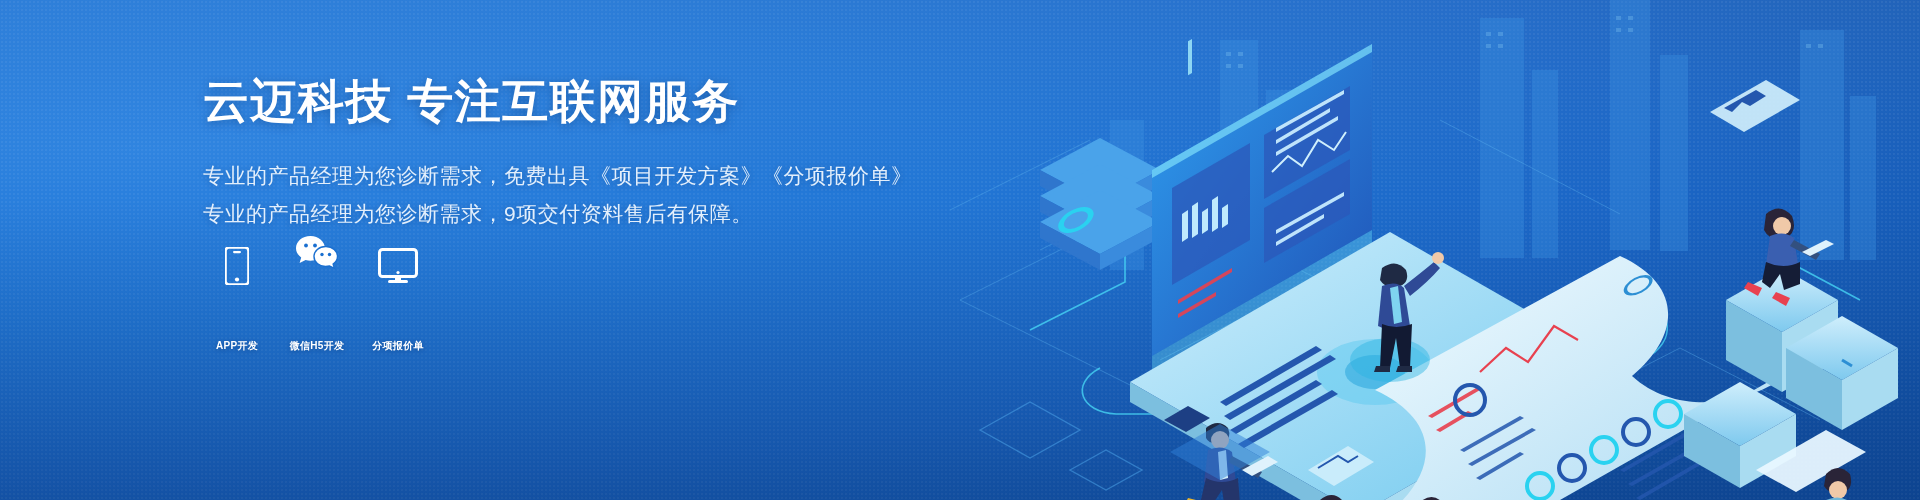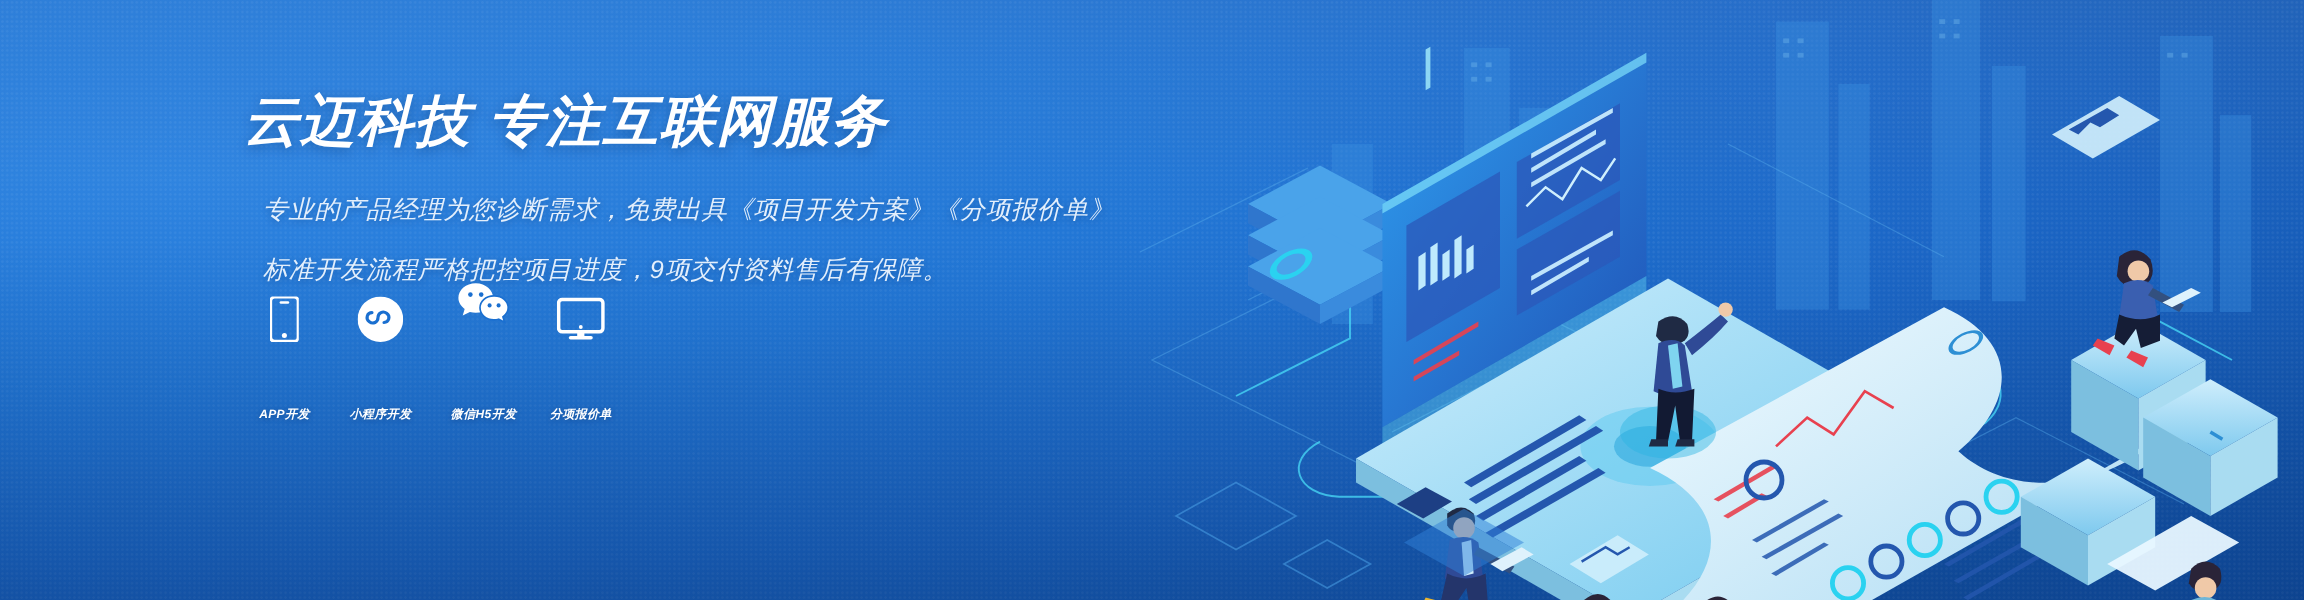--- a/index.html
+++ b/index.html
@@ -3,21 +3,20 @@
 <meta charset="utf-8">
 <title>Banner</title>
 <style>
   html,body{margin:0;padding:0;background:#0d4ea6;}
   *{box-sizing:border-box;}
   .banner{
     position:relative;width:1920px;height:500px;overflow:hidden;
     font-family:"Liberation Sans","DejaVu Sans",sans-serif;
     background:
       radial-gradient(140% 120% at 8% 30%, #2d83e0 0%, #2277d6 28%, #1b66c6 55%, #1355ad 78%, #0f4a9e 100%);
-    font-style: italic;
   }
   
   .tex{
     position:absolute;inset:0;
     background-image:radial-gradient(rgba(255,255,255,.055) 1px, transparent 1.2px);
     background-size:4px 4px;
     pointer-events:none;
   }
   .vign{
     position:absolute;inset:0;pointer-events:none;
@@ -26,21 +25,21 @@
 
   
   .copy{position:absolute;left:203px;top:73px;width:700px;z-index:6;}
   .headline{
     color:#ffffff;font-size:46px;line-height:56px;font-weight:bold;
     letter-spacing:1.5px;margin:0 0 30px 0;white-space:nowrap;
     text-shadow:0 2px 10px rgba(4,40,95,.35);
   }
   .sub{
     color:#e3effc;font-size:21px;line-height:34px;font-weight:normal;
-    letter-spacing:.5px;margin:16px;white-space:nowrap;
+    letter-spacing:.5px;margin:0;white-space:nowrap;
     text-shadow:0 1px 6px rgba(4,40,95,.30);
   }
   .sub.l2{margin-top:4px;}
 
   
   .svcs{position:absolute;left:200px;top:232px;display:flex;align-items:flex-end;z-index:6;}
   .svc{display:flex;flex-direction:column;align-items:center;width:72px;margin-right:0;}
   .svc .glyph{height:42px;display:flex;align-items:center;justify-content:center;margin-bottom:14px;}
   .svc .glyph svg{display:block;fill:#ffffff;}
   .svc .cap{
@@ -338,46 +337,36 @@
       </g>
       <g fill="#2f7fd8" opacity=".5">
         <path d="M250 452 L300 424 L350 452 L300 480 Z"></path>
       </g>
     </svg>
   </div>
 
   <div class="copy">
     <h1 class="headline">云迈科技 专注互联网服务</h1>
     <p class="sub l1">专业的产品经理为您诊断需求，免费出具《项目开发方案》《分项报价单》</p>
-    <p class="sub l2">标准开发流程严格把控项目进度，9项交付资料售后有保障。</p>
+    <p class="sub l2">专业的产品经理为您诊断需求，9项交付资料售后有保障。</p>
   </div>
 
   <div class="svcs">
 
     <div class="svc" style="width:74px;">
       <span class="glyph">
         <svg width="24" height="38" viewBox="0 0 24 38">
           <rect x="0.5" y="0.5" width="23" height="37" rx="3.5" ry="3.5" fill="none" stroke="#fff" stroke-width="2.6"></rect>
           <rect x="8" y="4" width="8" height="2.2" rx="1.1" fill="#fff"></rect>
           <circle cx="12" cy="32.5" r="2.1" fill="#fff"></circle>
         </svg>
       </span>
       <span class="cap">APP开发</span>
     </div>
 
-    <div class="svc" style="width:86px;">
-      <span class="glyph">
-        <svg width="38" height="38" viewBox="0 0 38 38">
-          <circle cx="19" cy="19" r="19" fill="#fff"></circle>
-          <path d="M12 13.5 c-4.2 0 -5.6 5.2 -2.2 7.7 c3 2.2 7.2 0.4 7.2 -3.6
-                   c0 -4 4.2 -5.8 7.2 -3.6 c3.4 2.5 2 7.7 -2.2 7.7" fill="none" stroke="#1a6fd0" stroke-width="2.6" stroke-linecap="round"></path>
-        </svg>
-      </span>
-      <span class="cap">小程序开发</span>
-    </div>
 
     <div class="svc" style="width:86px;gap:13px;">
       <span class="glyph">
         <svg width="44" height="36" viewBox="0 0 44 36">
           <path d="M15.5 1 C7.2 1 1 6.6 1 13.2 c0 3.7 2 7 5.2 9.2 L4.6 28 l6 -3
                    a19 19 0 0 0 4.9 0.7 c8.3 0 14.5 -5.6 14.5 -12.2 S23.8 1 15.5 1 Z" fill="#fff"></path>
           <circle cx="11" cy="10.5" r="1.9" fill="#1a6fd0"></circle>
           <circle cx="20" cy="10.5" r="1.9" fill="#1a6fd0"></circle>
           <path d="M30.5 11.5 C24 11.5 19 16 19 21.5 c0 5.5 5 10 11.5 10
                    a16 16 0 0 0 4 -0.5 l5 2.5 l-1.4 -4.4 c2.6 -1.9 4.4 -4.6 4.4 -7.6

